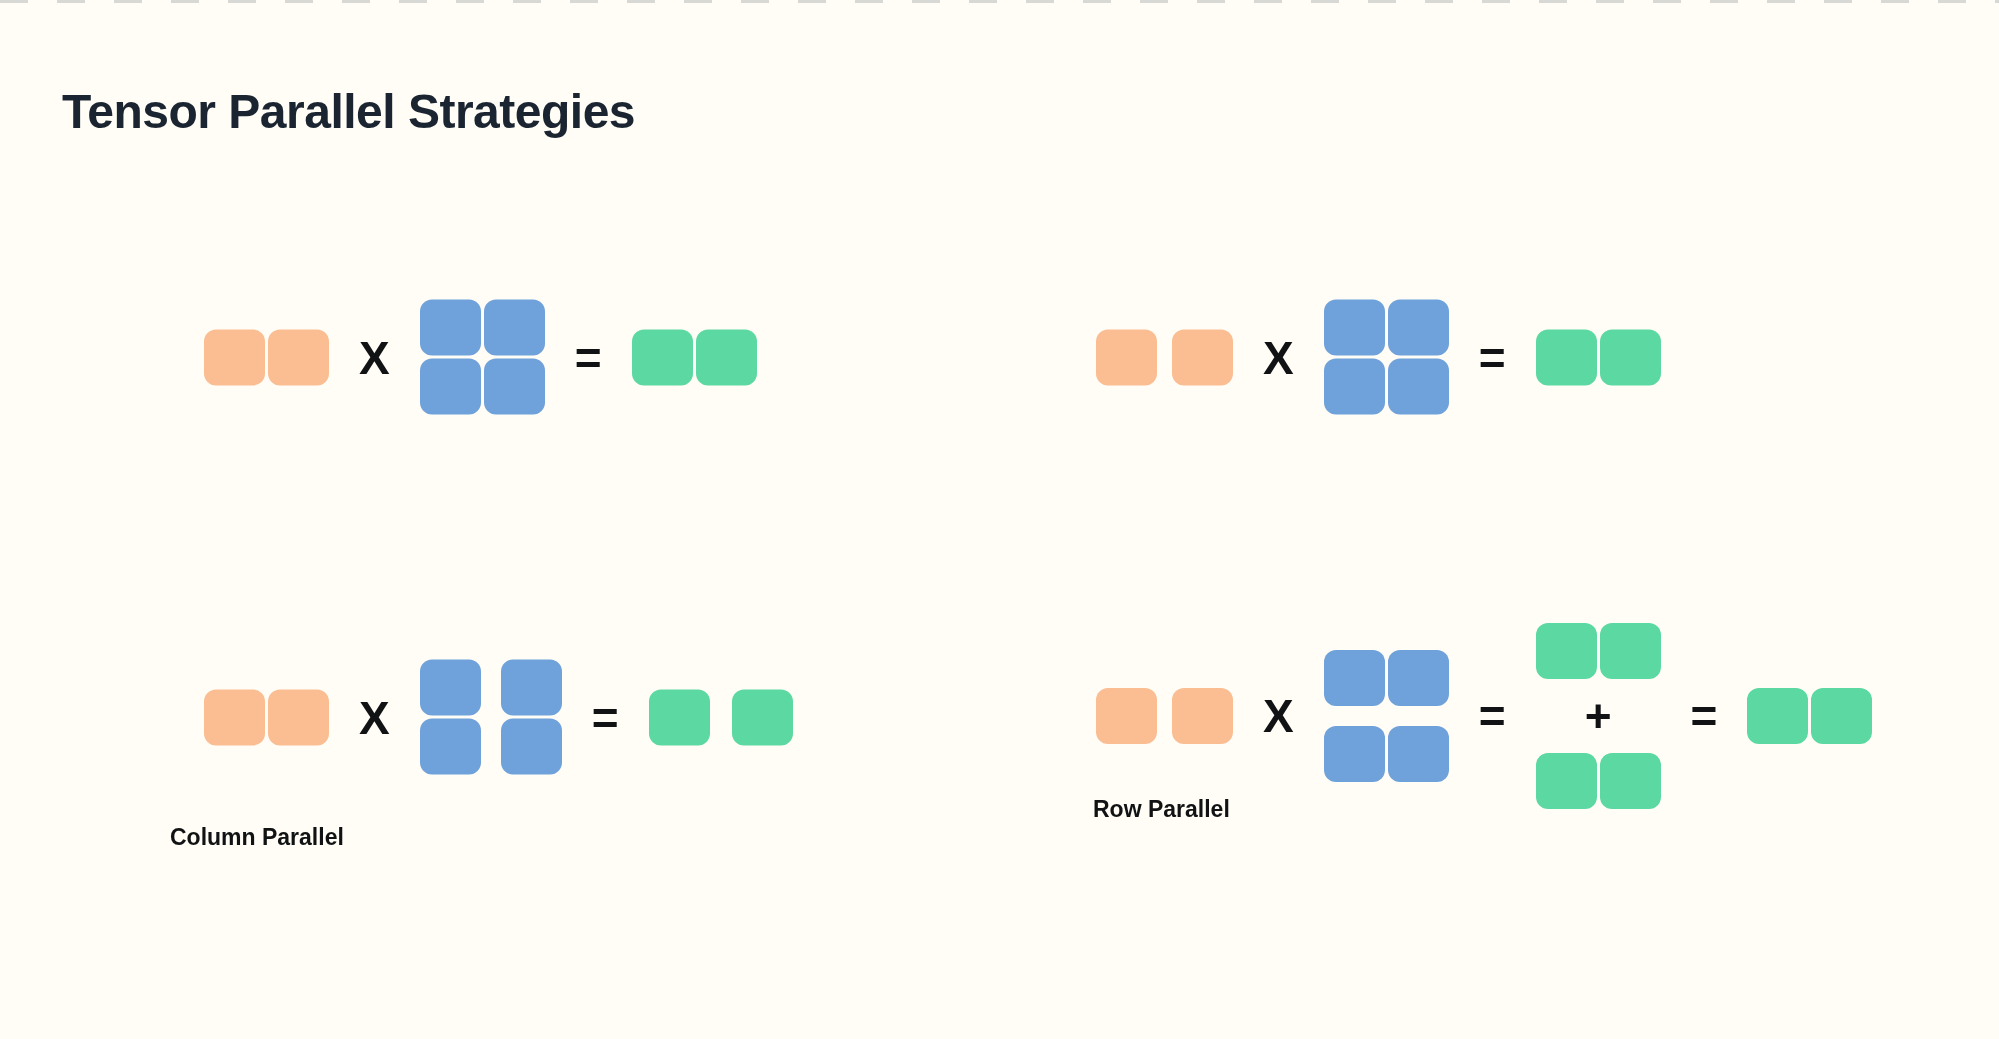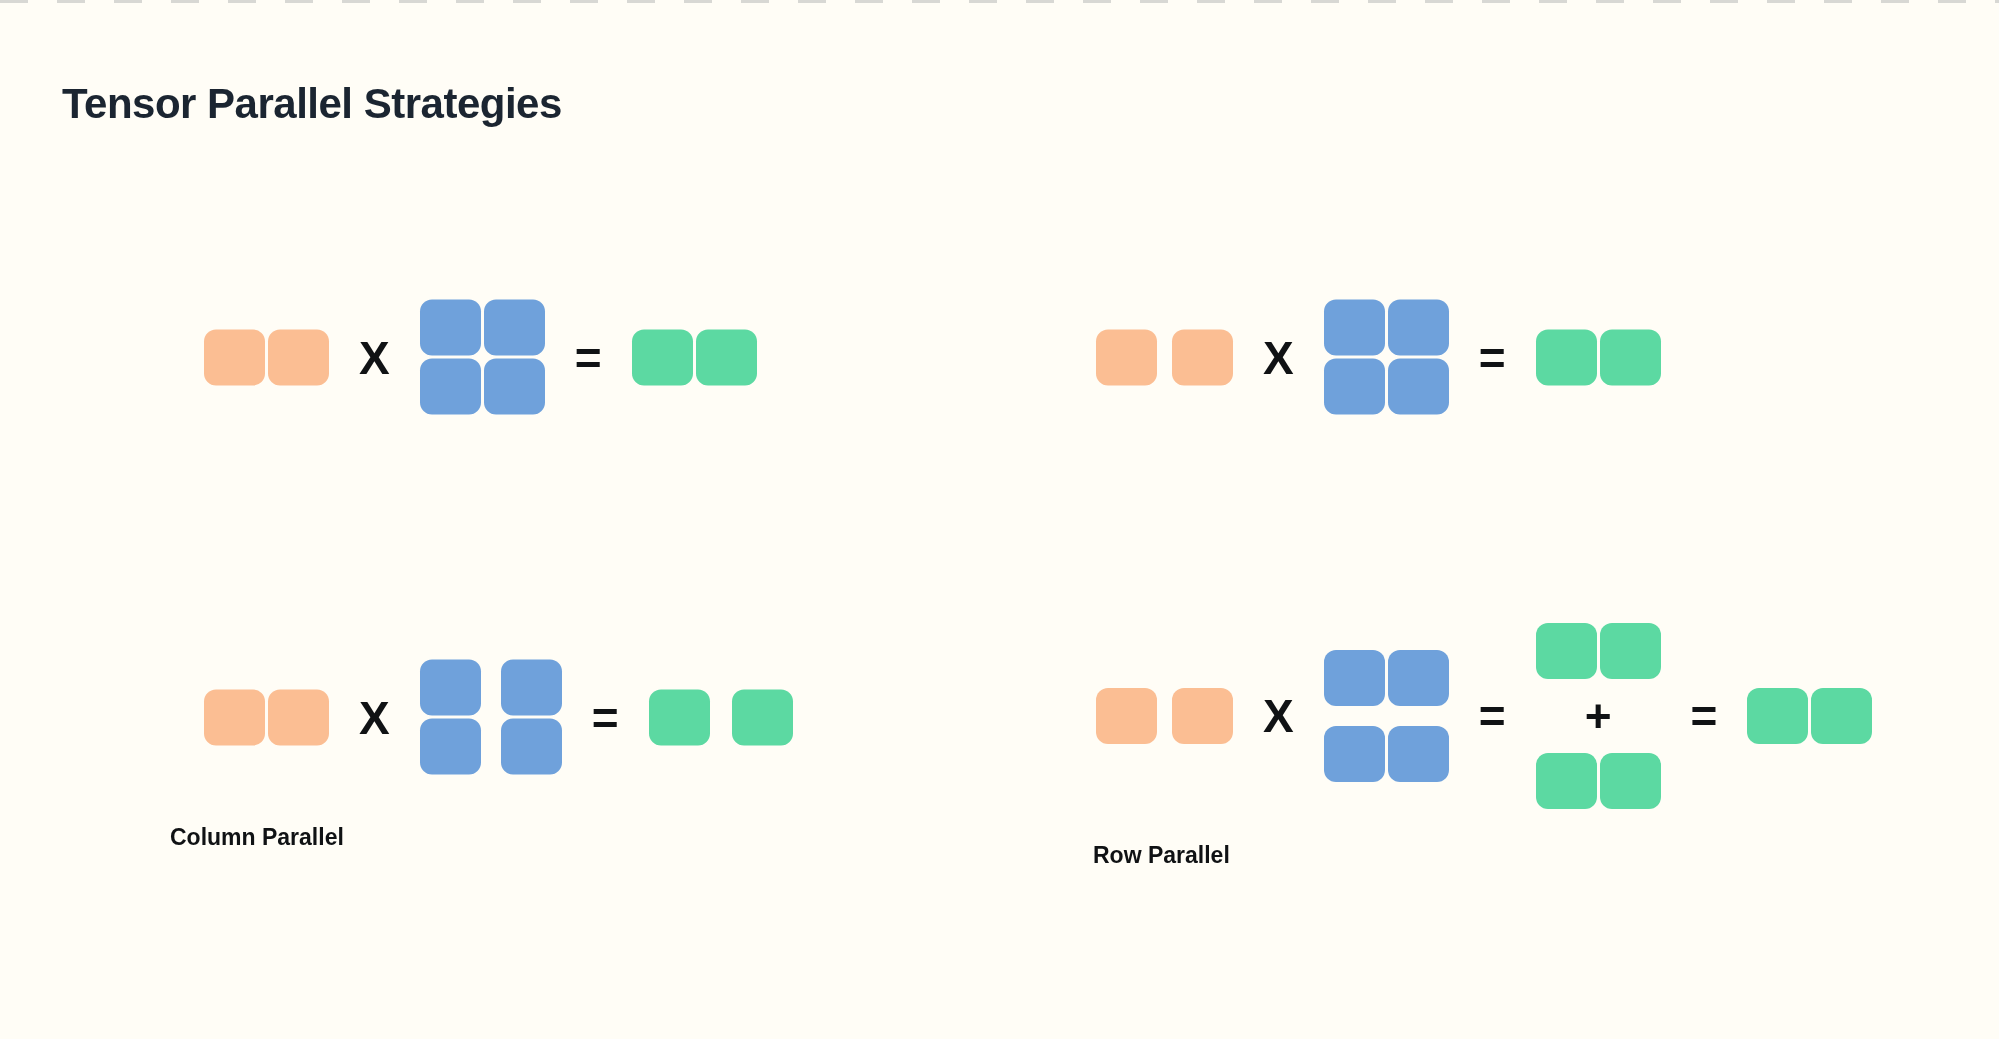--- a/index.html
+++ b/index.html
@@ -25,21 +25,21 @@
   .top-dashes {
     position: absolute;
     top: 0; left: 0; right: 0;
     height: 3px;
     background: repeating-linear-gradient(90deg, var(--dash) 0 28px, transparent 28px 57px);
   }
   .page-title {
     position: absolute;
     left: 62px;
     top: 52px;
-    font-size: 42px;
+    font-size: 48px;
     font-weight: bold;
     letter-spacing: -0.5px;
     color: var(--title-color);
     white-space: nowrap;
   }
   .diagram {
     position: absolute;
     display: flex;
     align-items: center;
     gap: 30px;
@@ -157,14 +157,14 @@
           <div class="block" style="background: rgb(92, 217, 162);"></div>
           <div class="block" style="background: rgb(92, 217, 162);"></div>
         </div>
       </div>
       <div class="op">=</div>
       <div class="blocks" style="grid-template-columns: repeat(2, 61px); gap: 3px;">
         <div class="block" style="background: rgb(92, 217, 162);"></div>
         <div class="block" style="background: rgb(92, 217, 162);"></div>
       </div>
     </div>
-    <div class="diagram-label" style="left: 1093px; top: 842px;">Row Parallel</div>
+    <div class="diagram-label" style="left: 1093px; top: 796px;">Row Parallel</div>
   </div>
 
 </body></html>

